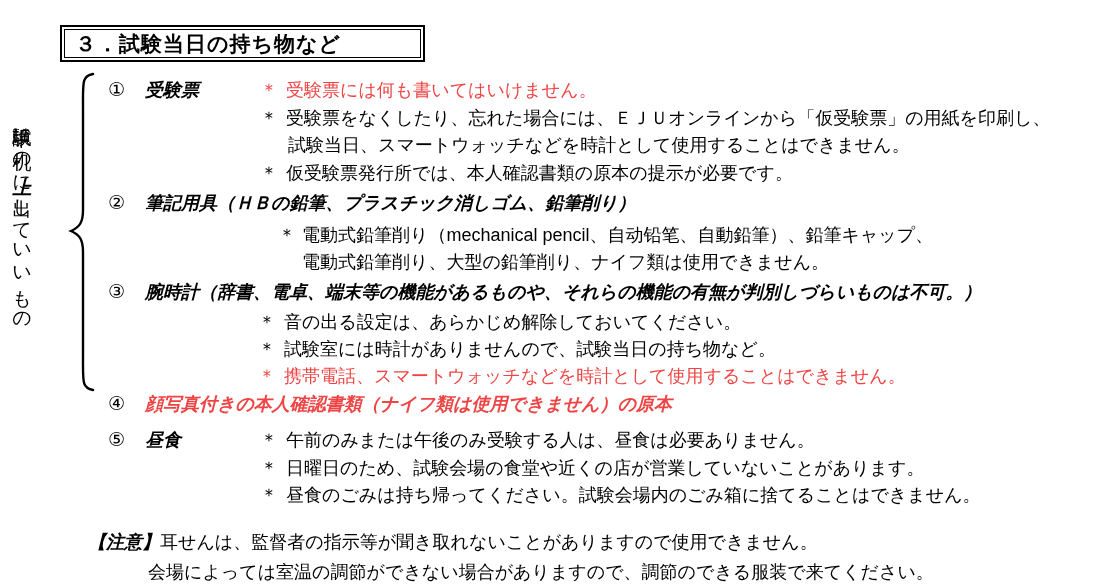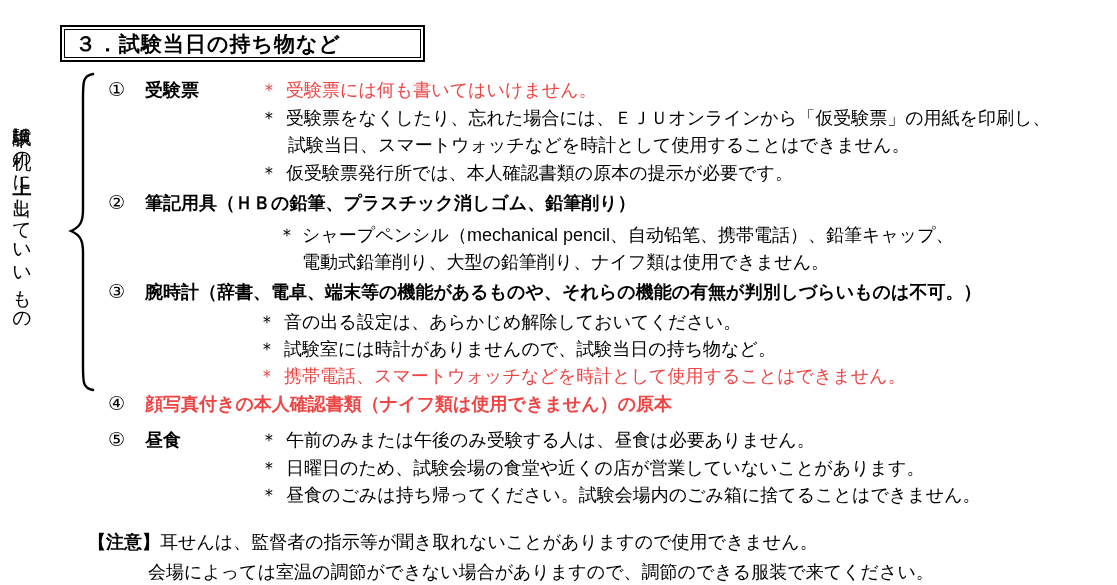--- a/index.html
+++ b/index.html
@@ -3,21 +3,21 @@
 <meta charset="utf-8">
 <style>
   html,body{margin:0;padding:0;}
   body{
     width:1117px;height:585px;position:relative;overflow:hidden;
     background:#ffffff;color:#000000;
     font-family:"Liberation Sans","DejaVu Sans",sans-serif;
     font-size:18px;
   }
   .abs{position:absolute;white-space:nowrap;line-height:24px;}
-  .bold{font-weight:bold;}
+  .bold{font-weight:bold;font-style:italic;}
   .red{color:#ef4444;}
   
   .title-outer{
     position:absolute;left:60px;top:25px;width:365px;height:37px;
     border:2px solid #000;box-sizing:border-box;padding:2px;background:#fff;
   }
   .title-inner{
     border:1px solid #000;width:100%;height:100%;box-sizing:border-box;
     display:flex;align-items:center;padding-left:10px;
     font-weight:bold;font-size:21px;letter-spacing:1px;
@@ -51,21 +51,21 @@
   <path d="M27 2 C 16 4, 17 10, 17 34 L17 138 C 17 150, 14 155, 5 159 C 14 163, 17 168, 17 180 L17 286 C 17 310, 16 316, 27 318" fill="none" stroke="#000000" stroke-width="2.4" stroke-linecap="round"></path>
 </svg>
 
 <div class="abs" style="left:108px;top:78px"><span class="num">①</span><span class="bold">受験票</span></div>
 <div class="abs red" style="left:260px;top:78px"><span class="marker">＊</span><span>受験票には何も書いてはいけません。</span></div>
 <div class="abs" style="left:260px;top:106px"><span class="marker">＊</span><span>受験票をなくしたり、忘れた場合には、ＥＪＵオンラインから「仮受験票」の用紙を印刷し、</span></div>
 <div class="abs" style="left:288px;top:133px"><span>試験当日、スマートウォッチなどを時計として使用することはできません。</span></div>
 <div class="abs" style="left:260px;top:161px"><span class="marker">＊</span><span>仮受験票発行所では、本人確認書類の原本の提示が必要です。</span></div>
 
 <div class="abs" style="left:108px;top:191px"><span class="num">②</span><span class="bold">筆記用具（ＨＢの鉛筆、プラスチック消しゴム、鉛筆削り）</span></div>
-<div class="abs" style="left:278px;top:223px"><span class="marker2">＊</span><span>シャープペンシル（mechanical pencil、自动铅笔、携帯電話）、鉛筆キャップ、</span></div>
+<div class="abs" style="left:278px;top:223px"><span class="marker2">＊</span><span>電動式鉛筆削り（mechanical pencil、自动铅笔、自動鉛筆）、鉛筆キャップ、</span></div>
 <div class="abs" style="left:302px;top:250px"><span>電動式鉛筆削り、大型の鉛筆削り、ナイフ類は使用できません。</span></div>
 
 <div class="abs" style="left:108px;top:280px"><span class="num">③</span><span class="bold">腕時計（辞書、電卓、端末等の機能があるものや、それらの機能の有無が判別しづらいものは不可。）</span></div>
 <div class="abs" style="left:258px;top:310px"><span class="marker">＊</span><span>音の出る設定は、あらかじめ解除しておいてください。</span></div>
 <div class="abs" style="left:258px;top:337px"><span class="marker">＊</span><span>試験室には時計がありませんので、試験当日の持ち物など。</span></div>
 <div class="abs red" style="left:258px;top:364px"><span class="marker">＊</span><span>携帯電話、スマートウォッチなどを時計として使用することはできません。</span></div>
 
 <div class="abs" style="left:108px;top:392px"><span class="num">④</span><span class="bold red">顔写真付きの本人確認書類（ナイフ類は使用できません）の原本</span></div>
 
 <div class="abs" style="left:108px;top:428px"><span class="num">⑤</span><span class="bold">昼食</span></div>

